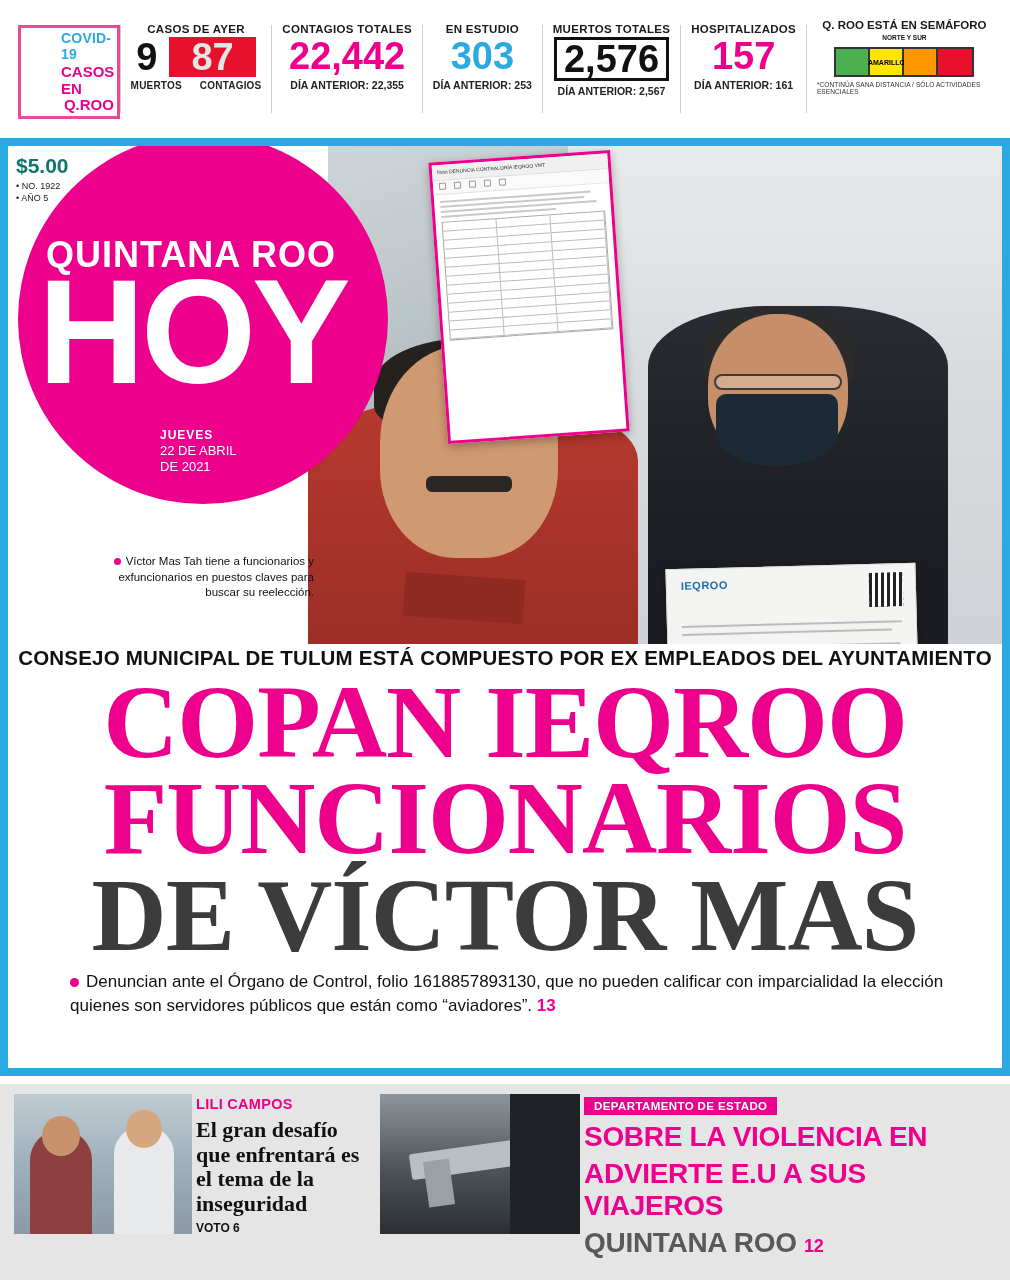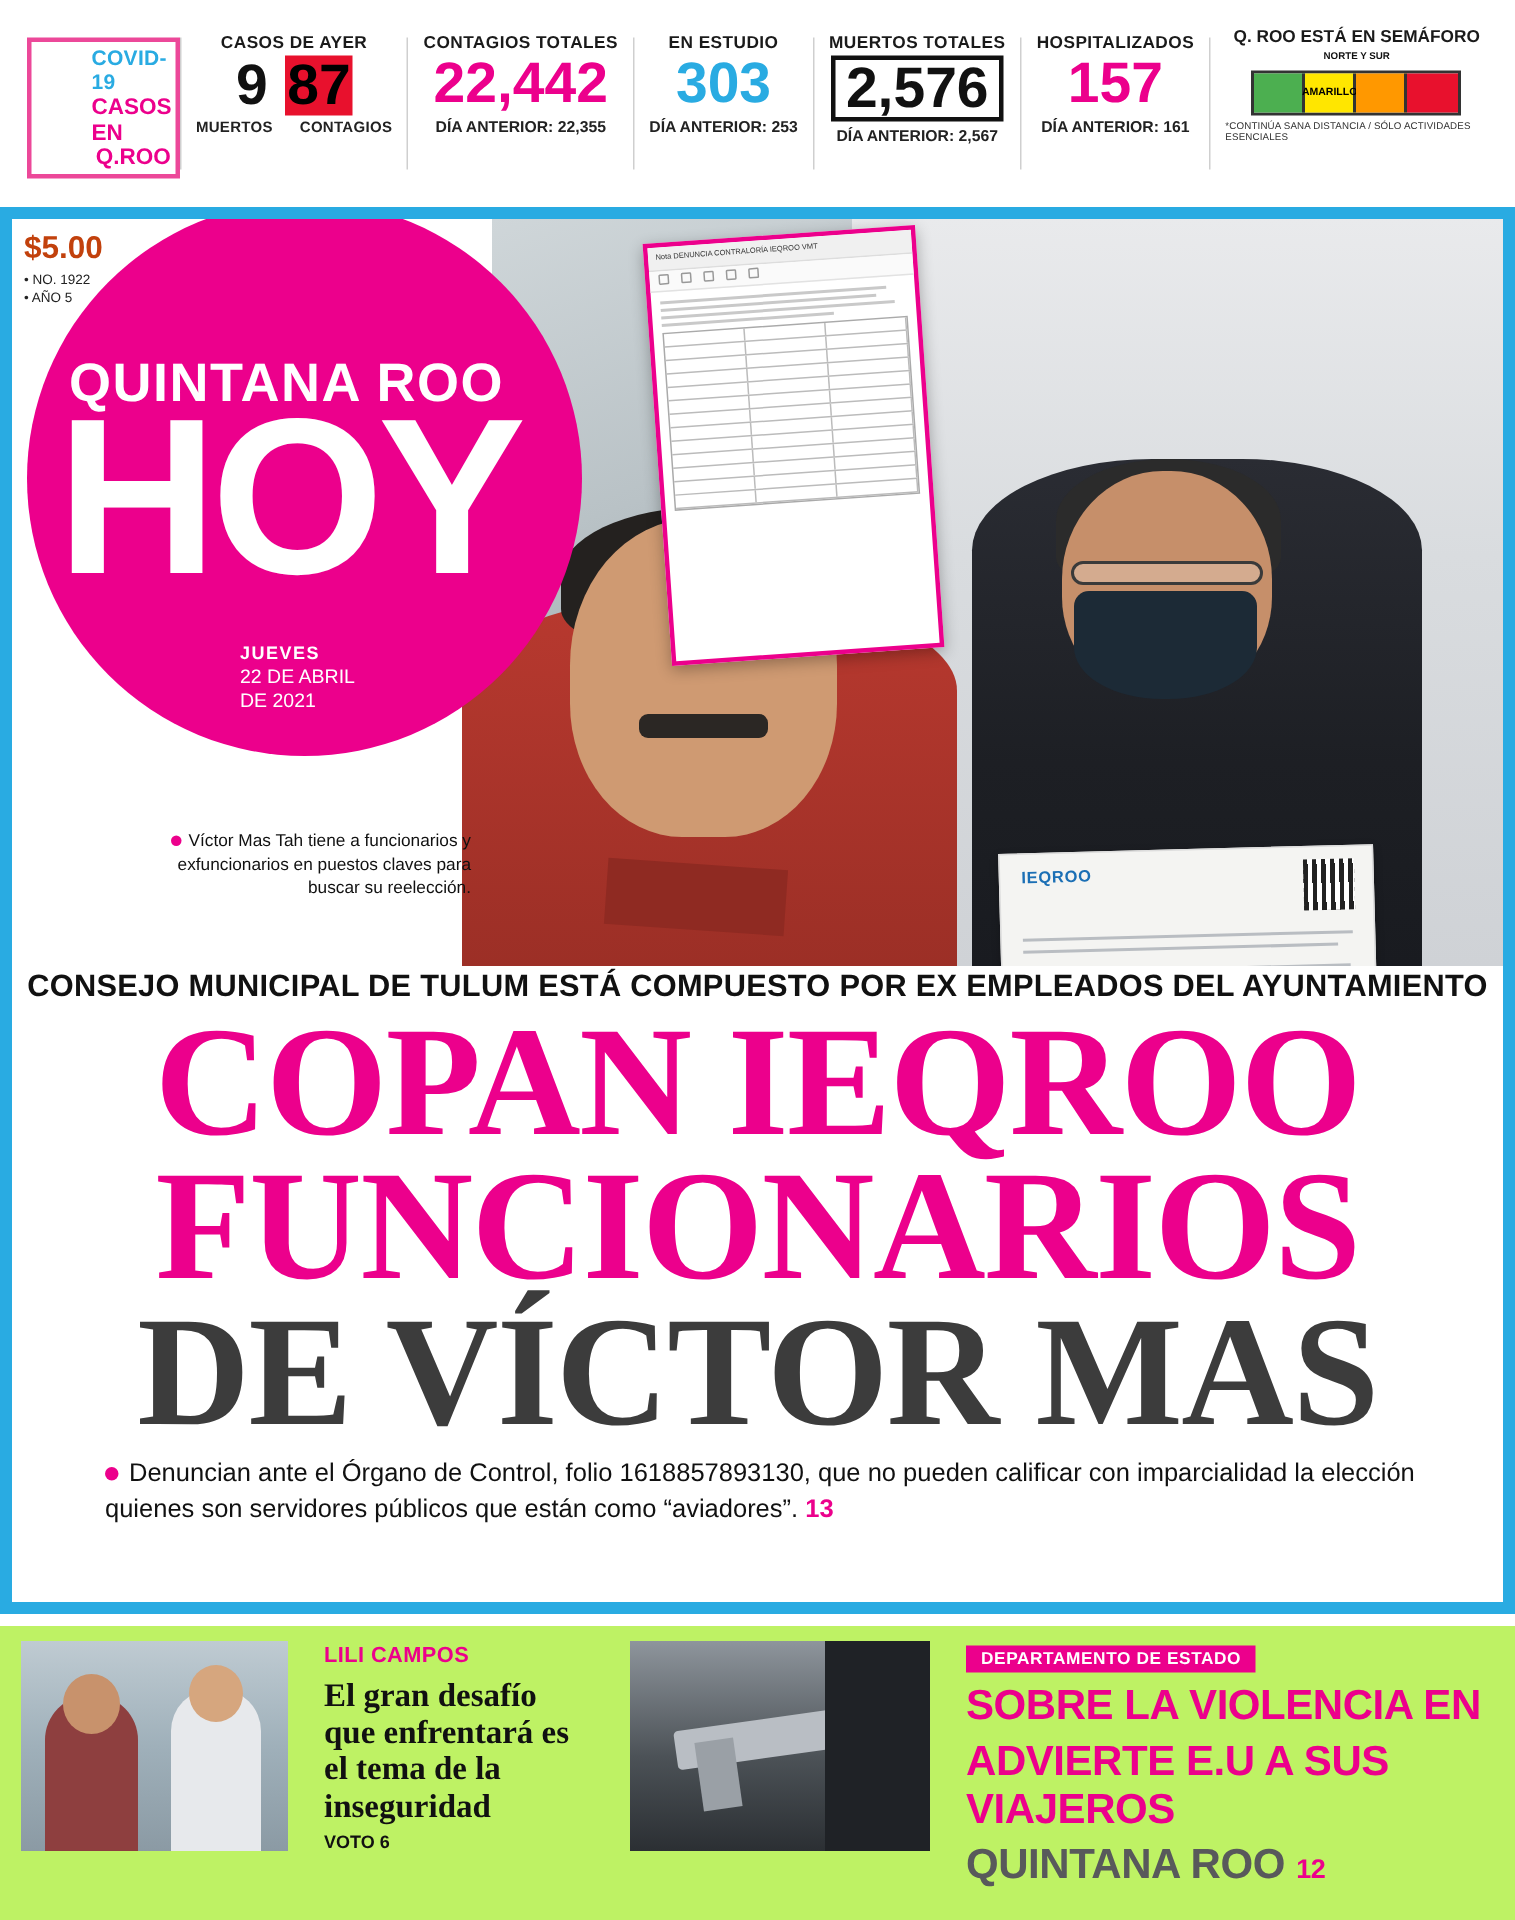--- a/index.html
+++ b/index.html
@@ -45,21 +45,21 @@
     font-size: 11.5px; font-weight: bold; color: #1a1a1a;
     letter-spacing: .3px; margin-bottom: 2px; white-space: nowrap;
   }
   .stat-row { display: flex; align-items: center; gap: 12px; }
   .bignum {
     font-size: 38px; font-weight: bold; line-height: 1;
     font-family: "Liberation Sans", sans-serif;
   }
   .bignum.black { color: #111; }
   .bignum.white-on-red {
-    background: #e8112d; color: #000000; padding: 1px 1px;
+    background: #e8112d; color: #e5e5e5; padding: 1px 22px;
   }
   .bignum.magenta { color: #ec008c; }
   .bignum.blue { color: #29abe2; }
   .bignum.boxed-black {
     border: 3px solid #111; color: #111; padding: 0px 7px;
   }
   .sublabels { display: flex; gap: 18px; margin-top: 3px; }
   .sublab { font-size: 10px; font-weight: bold; color: #222; letter-spacing: .2px; }
   .prev { font-size: 10.5px; font-weight: bold; color: #222; margin-top: 4px; white-space: nowrap; }
 
@@ -87,21 +87,21 @@
   .main-inner {
     width: 100%; height: 100%;
     background: #fff;
     position: relative;
     overflow: hidden;
   }
 
   
   .price {
     position: absolute; top: 8px; left: 8px;
-    font-size: 21px; font-weight: bold; color: #c2410c;
+    font-size: 21px; font-weight: bold; color: #0f766e;
     z-index: 40;
   }
   .price-sub { position: absolute; top: 34px; left: 8px; font-size: 9px; color: #222; line-height: 1.35; z-index: 40;}
 
   
   .logo-circle {
     position: absolute; top: -12px; left: 10px;
     width: 370px; height: 370px;
     border-radius: 50%;
     background: #ec008c;
@@ -250,24 +250,24 @@
     position: absolute; top: 824px; left: 62px; width: 880px;
     font-size: 17px; color: #111; line-height: 1.4; z-index: 40;
   }
   .deck .dot { display:inline-block; width: 9px; height: 9px; border-radius:50%; background:#ec008c; margin-right: 7px; vertical-align: middle; }
   .deck .pg { color: #ec008c; font-weight: bold; }
 
   
   .bottom {
     position: absolute; top: 1084px; left: 0;
     width: 1010px; height: 196px;
-    background: #bef264;
+    background: #e5e5e5;
     display: flex;
     padding: 10px 14px 0 14px;
-    gap: 24px;
+    gap: 4px;
   }
   .b-photo1 {
     width: 178px; height: 140px;
     background: linear-gradient(180deg,#bfcbd2 0%,#9fb0ba 50%,#8b9aa4 100%);
     position: relative; overflow: hidden; flex: 0 0 auto;
   }
   .b-photo1 .p1 { position:absolute; bottom:0; left:16px; width:62px; height:104px; background:#8e3f3f; border-radius: 30px 30px 0 0;}
   .b-photo1 .p1h { position:absolute; top:22px; left:28px; width:38px; height:40px; background:#c8926c; border-radius:50%;}
   .b-photo1 .p2 { position:absolute; bottom:0; right:18px; width:60px; height:108px; background:#e7e9ec; border-radius: 28px 28px 0 0;}
   .b-photo1 .p2h { position:absolute; top:16px; right:30px; width:36px; height:38px; background:#d6a67e; border-radius:50%;}

